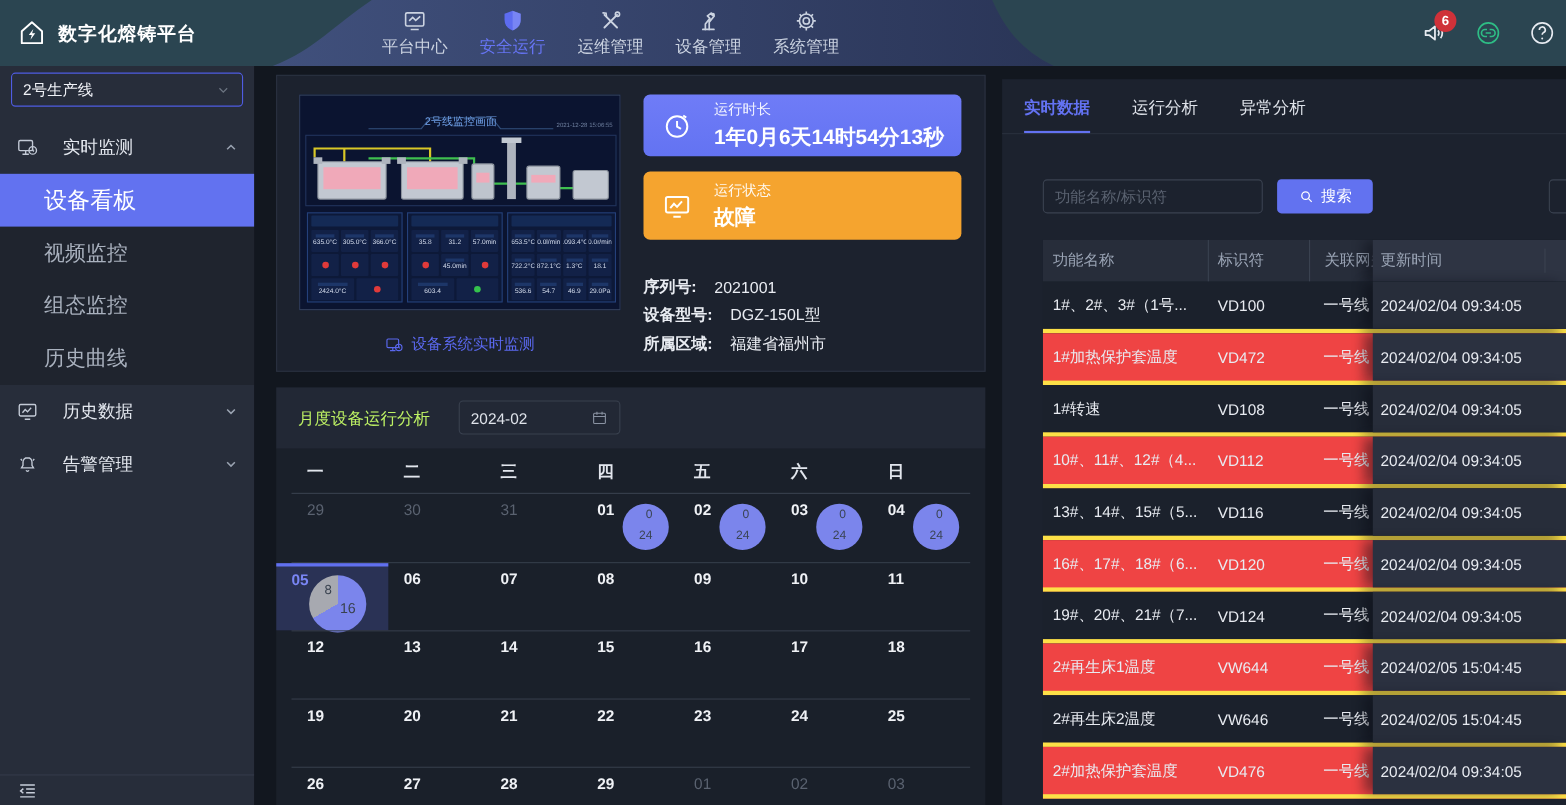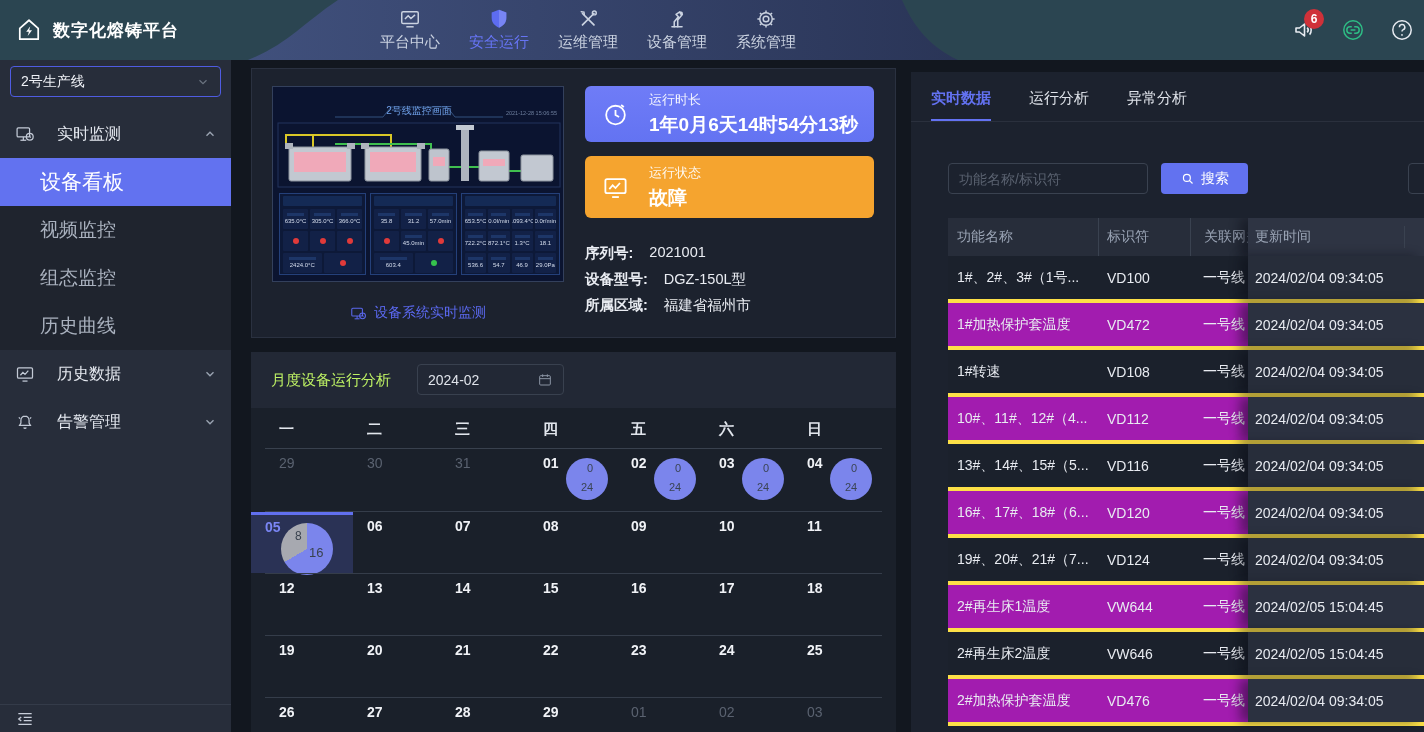--- a/index.html
+++ b/index.html
@@ -5,21 +5,21 @@
   *{margin:0;padding:0;box-sizing:border-box;}
   html,body{background:#0d1118;}
   body{font-family:"Liberation Sans","DejaVu Sans",sans-serif;}
   .app{position:relative;width:1424px;height:732px;background:#12171F;overflow:hidden;}
 
   
   .hdr{position:absolute;left:0;top:0;width:1424px;height:60px;background:#2B4551;}
   .hdr .swoosh{position:absolute;left:0;top:0;pointer-events:none;}
   .brand{position:absolute;left:16px;top:0;height:60px;display:flex;align-items:center;gap:11px;}
   .brand .ttl{color:#fff;font-size:17px;font-weight:700;letter-spacing:1px;}
-  .nav{position:absolute;left:377px;top:0;height:60px;display:flex;gap:23px;align-items:center;}
+  .nav{position:absolute;left:344px;top:0;height:60px;display:flex;gap:23px;align-items:center;}
   .nav-item{width:66px;height:52px;display:flex;flex-direction:column;align-items:center;justify-content:center;color:#CBD3E1;cursor:pointer;}
   .nav-item svg{width:22px;height:22px;}
   .nav-item .nlb{font-size:15px;margin-top:3px;white-space:nowrap;}
   .nav-item.active{color:#6674F3;}
   .hdr-right{position:absolute;right:10px;top:0;height:60px;display:flex;align-items:center;gap:25px;}
   .hicon{position:relative;width:24px;height:24px;cursor:pointer;}
   .hicon svg{width:24px;height:24px;}
   .bdg{position:absolute;top:-9px;left:12px;min-width:20px;height:20px;border-radius:10px;background:#CF3139;color:#fff;font-size:12px;font-weight:700;display:flex;align-items:center;justify-content:center;padding:0 4px;}
 
   
@@ -60,21 +60,21 @@
   .dot.green{background:#35C24D;}
   .dev-link{position:absolute;left:20px;top:235px;width:292px;text-align:center;color:#5A68EE;font-size:14px;cursor:pointer;display:flex;align-items:center;justify-content:center;gap:7px;}
   .dev-link svg{width:17px;height:17px;}
   .mcard{position:absolute;left:333px;width:289px;border-radius:6px;display:flex;align-items:center;color:#fff;cursor:default;}
   .mcard.runtime{top:17px;height:56px;background:linear-gradient(180deg,#6F7CF7,#6373F2);}
   .mcard.status{top:87px;height:62px;background:#F5A42F;}
   .mcard svg{width:27px;height:27px;margin:0 20px 0 17px;flex:none;}
   .mcard .mlb{font-size:13px;color:rgba(255,255,255,.92);}
   .mcard .mval{font-size:19px;font-weight:600;margin-top:3px;white-space:nowrap;}
   .info{position:absolute;left:333px;top:175px;}
-  .info-row{display:flex;align-items:flex-start;height:26px;font-size:14.5px;}
+  .info-row{display:flex;align-items:flex-end;height:26px;font-size:14.5px;}
   .info-row .ilb{color:#E9ECF2;font-weight:700;}
   .info-row .ival{color:#E9ECF2;margin-left:16px;}
 
   
   .cal{left:251px;top:352px;width:645px;height:380px;border:none;background:none;overflow:hidden;}
   .cal-head{position:absolute;left:0;top:0;right:0;height:56px;background:#222835;display:flex;align-items:center;}
   .cal-title{margin-left:20px;font-size:15px;color:#bef264;}
   .cal-month{position:absolute;left:166px;top:12px;width:147px;height:31px;border:1px solid #39414F;border-radius:4px;background:transparent;display:flex;align-items:center;padding:0 10px;cursor:pointer;}
   .cal-month .mv{flex:1;color:#DFE3EA;font-size:14px;}
   .cal-month svg{width:16px;height:16px;}
@@ -113,21 +113,21 @@
   .tbl{position:absolute;left:37px;top:146px;right:0;bottom:0;overflow:hidden;}
   .thead{position:relative;height:38px;background:#272D3A;display:flex;align-items:center;}
   .th{font-size:14px;color:#9AA4B5;height:100%;display:flex;align-items:center;flex:none;}
   .th.c0{width:151px;padding-left:9px;border-right:1px solid #3A4250;}
   .th.c1{width:91px;padding-left:8px;}
   .th.c2{width:58px;padding-left:13px;border-left:1px solid #3A4250;overflow:hidden;white-space:nowrap;}
   .th.c3{position:absolute;right:0;top:0;width:176px;padding-left:7px;background:#2E3443;box-shadow:-8px 0 10px rgba(8,12,20,.45);}
   .th.c3::after{content:'';position:absolute;right:19px;top:8px;bottom:8px;width:1px;background:#3A4250;}
   .tr{position:relative;height:47px;display:flex;align-items:center;border-bottom:4px solid #fde047;cursor:pointer;}
   .tr.odd{background:#1B212C;}
-  .tr.even{background:#a21caf;}
+  .tr.even{background:#ef4444;}
   .td{font-size:14px;color:#E8EBF1;flex:none;white-space:nowrap;overflow:hidden;height:100%;display:flex;align-items:center;}
   .td.c0{width:151px;padding-left:9px;}
   .td.c1{width:91px;padding-left:8px;}
   .td.c2{width:58px;padding-left:13px;}
   .td.c3{position:absolute;right:0;top:0;width:176px;padding-left:7px;box-shadow:-8px 0 10px rgba(8,12,20,.45);}
   .tr.odd .td.c3{background:#272D3A;}
   .tr.even .td.c3{background:#2B3140;}
 </style>
 </head>
 <body>

